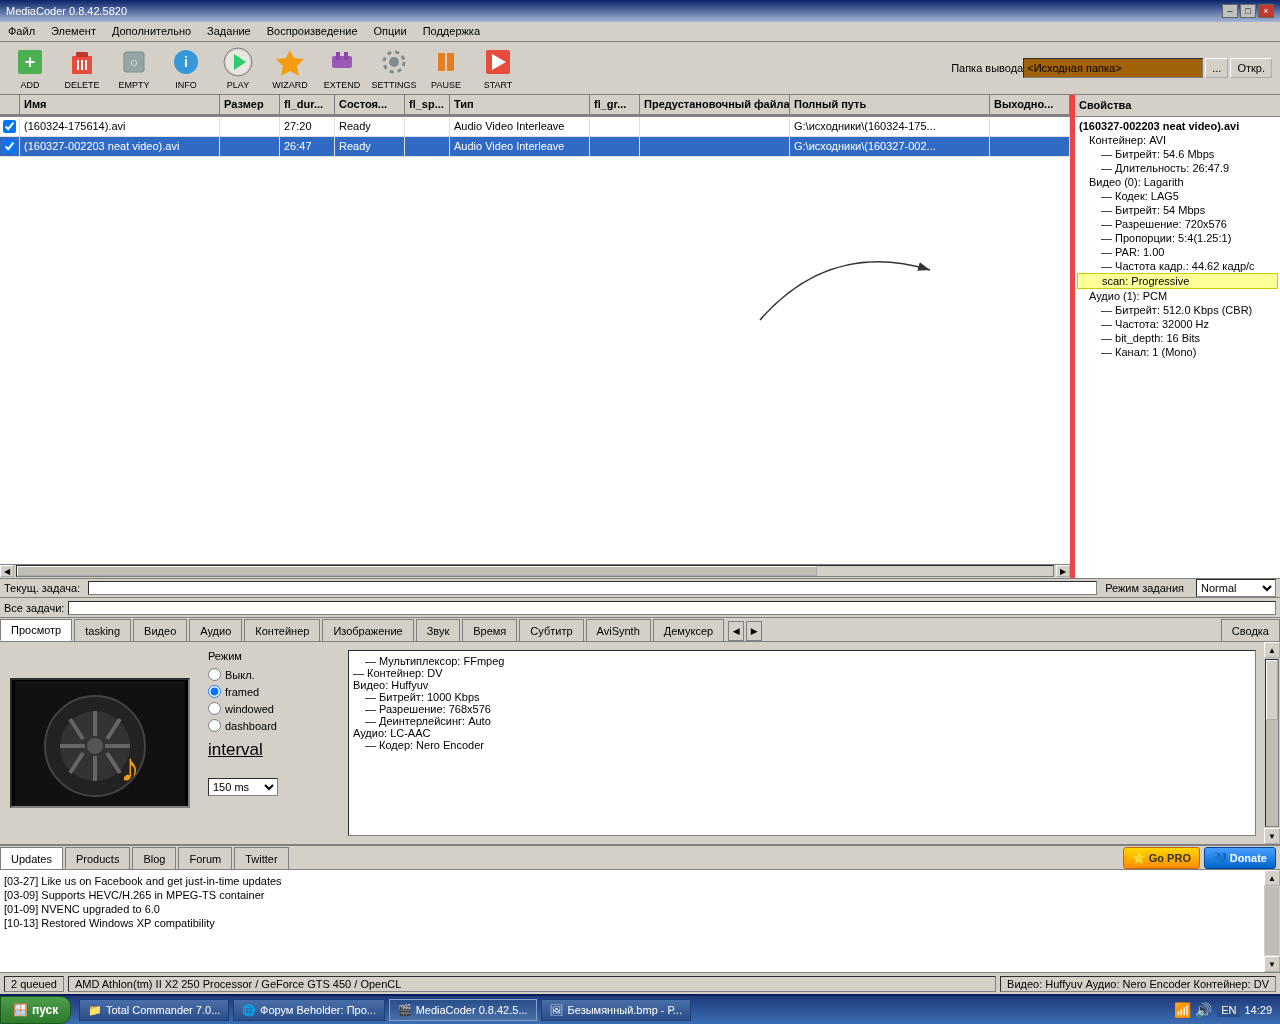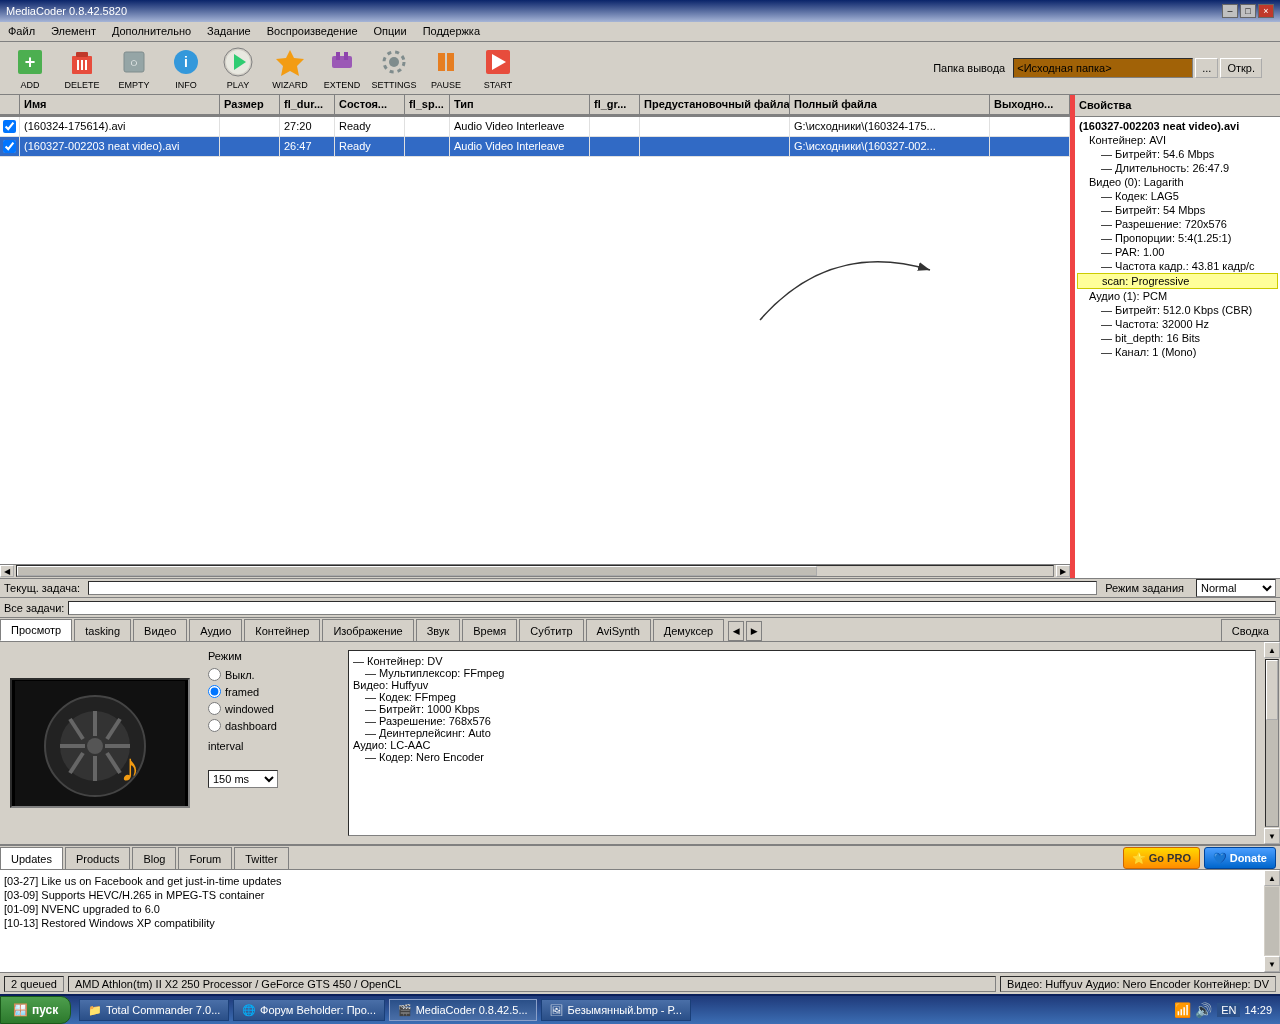--- a/index.html
+++ b/index.html
@@ -14,21 +14,21 @@
     #menu-bar { background: #d4d0c8; padding: 2px 4px; display: flex; gap: 8px; border-bottom: 1px solid #808080; height: 20px; align-items: center; }
     .menu-item { font-size: 11px; cursor: pointer; padding: 1px 4px; }
     
     
     #toolbar { background: #d4d0c8; padding: 2px 4px; display: flex; align-items: center; border-bottom: 1px solid #808080; height: 54px; }
     .tool-btn { display: flex; flex-direction: column; align-items: center; justify-content: center; width: 52px; height: 48px; background: #d4d0c8; border: 1px solid transparent; cursor: pointer; font-size: 9px; gap: 2px; }
     .tool-icon { width: 32px; height: 32px; display: flex; align-items: center; justify-content: center; font-size: 20px; }
     .toolbar-spacer { flex: 1; }
     
     
-    #output-area { display: flex; align-items: center; gap: 8px; margin-right: 14px; }
+    #output-area { display: flex; align-items: center; gap: 0; margin-right: 4px; }
     #output-label { font-size: 11px; }
     #output-input { width: 180px; height: 20px; border: 1px inset #808080; background: white; padding: 1px 3px; font-size: 11px; }
     .small-btn { height: 20px; padding: 0 6px; background: #d4d0c8; border: 1px outset #fff; font-size: 11px; cursor: pointer; }
     
     
     #main-content { display: flex; height: 490px; }
     
     
     #file-list-area { flex: 1; display: flex; flex-direction: column; border-right: 5px solid #ef4444; }
     
@@ -82,21 +82,21 @@
     
     #preview-area { width: 200px; display: flex; align-items: center; justify-content: center; padding: 8px; }
     #preview-img { width: 180px; height: 130px; background: #000; display: flex; align-items: center; justify-content: center; border: 2px inset #808080; }
     
     
     #mode-section { width: 140px; padding: 8px; }
     #mode-label { font-size: 11px; margin-bottom: 6px; }
     .radio-group { display: flex; flex-direction: column; gap: 4px; }
     .radio-item { display: flex; align-items: center; gap: 4px; font-size: 11px; cursor: pointer; }
     .radio-item input[type="radio"] { margin: 0; }
-    #interval-label { font-size: 11px; margin-top: 8px; }
+    #interval-label { font-size: 17px; margin-top: 8px; text-decoration: underline; }
     .interval-select { width: 70px; height: 18px; font-size: 11px; background: white; border: 1px inset #808080; margin-top: 18px; }
     
     
     #output-format-section { flex: 1; background: white; border: 1px inset #808080; margin: 4px; padding: 4px; overflow-y: auto; font-size: 11px; }
     #output-format-scrollbar { width: 16px; background: #d4d0c8; display: flex; flex-direction: column; }
     .vscroll-arrow { width: 16px; height: 16px; background: #d4d0c8; border: 1px outset #fff; display: flex; align-items: center; justify-content: center; font-size: 8px; cursor: pointer; }
     #vscroll-track { flex: 1; background: #d4d0c8; border: 1px inset #808080; margin: 2px; position: relative; }
     #vscroll-thumb { position: absolute; top: 0; left: 0; width: 100%; height: 40px; background: #c0bdb5; border: 1px outset #fff; }
     
     
@@ -298,21 +298,21 @@
       <div id="table-header">
         <div class="col-header" style="width:20px;"></div>
         <div class="col-header col-name">Имя</div>
         <div class="col-header col-size">Размер</div>
         <div class="col-header col-dur">fl_dur...</div>
         <div class="col-header col-state">Состоя...</div>
         <div class="col-header col-fl_sp">fl_sp...</div>
         <div class="col-header col-type">Тип</div>
         <div class="col-header col-fl_gr">fl_gr...</div>
         <div class="col-header col-preset">Предустановочный файла</div>
-        <div class="col-header col-path">Полный файла</div>
+        <div class="col-header col-path">Полный путь</div>
         <div class="col-header" style="width:80px;">Выходно...</div>
       </div>
 
       <div id="table-body">
 
         <div class="table-row">
           <div class="table-cell checkbox-cell" style="width:20px;">
             <input type="checkbox" checked="" style="">
           </div>
           <div class="table-cell col-name">(160324-175614).avi</div>
@@ -361,21 +361,21 @@
         <div class="prop-item" style="font-weight:bold;">(160327-002203 neat video).avi</div>
         <div class="prop-item prop-indent1">Контейнер: AVI</div>
         <div class="prop-item prop-indent2">— Битрейт: 54.6 Mbps</div>
         <div class="prop-item prop-indent2">— Длительность: 26:47.9</div>
         <div class="prop-item prop-indent1">Видео (0): Lagarith</div>
         <div class="prop-item prop-indent2">— Кодек: LAG5</div>
         <div class="prop-item prop-indent2">— Битрейт: 54 Mbps</div>
         <div class="prop-item prop-indent2">— Разрешение: 720x576</div>
         <div class="prop-item prop-indent2">— Пропорции: 5:4(1.25:1)</div>
         <div class="prop-item prop-indent2">— PAR: 1.00</div>
-        <div class="prop-item prop-indent2">— Частота кадр.: 43.81 кадр/с</div>
+        <div class="prop-item prop-indent2">— Частота кадр.: 44.62 кадр/с</div>
         <div class="prop-item prop-indent2 highlighted" style="background:#ffff99; border:1px solid #cccc00;">scan: Progressive</div>
         <div class="prop-item prop-indent1">Аудио (1): PCM</div>
         <div class="prop-item prop-indent2">— Битрейт: 512.0 Kbps (CBR)</div>
         <div class="prop-item prop-indent2">— Частота: 32000 Hz</div>
         <div class="prop-item prop-indent2">— bit_depth: 16 Bits</div>
         <div class="prop-item prop-indent2">— Канал: 1 (Mono)</div>
       </div>
     </div>
   </div>
 
@@ -466,24 +466,23 @@
         <div id="interval-label">interval</div>
         <select class="interval-select">
           <option>150 ms</option>
           <option>300 ms</option>
           <option>500 ms</option>
         </select>
       </div>
 
       <div style="flex:1; display:flex; flex-direction:column; padding:4px;">
         <div id="output-format-section">
+          <div style="padding-left:12px;">— Мультиплексор: FFmpeg</div>
           <div>— Контейнер: DV</div>
-          <div style="padding-left:12px;">— Мультиплексор: FFmpeg</div>
           <div>Видео: Huffyuv</div>
-          <div style="padding-left:12px;">— Кодек: FFmpeg</div>
           <div style="padding-left:12px;">— Битрейт: 1000 Kbps</div>
           <div style="padding-left:12px;">— Разрешение: 768x576</div>
           <div style="padding-left:12px;">— Деинтерлейсинг: Auto</div>
           <div>Аудио: LC-AAC</div>
           <div style="padding-left:12px;">— Кодер: Nero Encoder</div>
         </div>
       </div>
 
       <div id="output-format-scrollbar" style="width:16px; background:#d4d0c8; display:flex; flex-direction:column;">
         <div class="vscroll-arrow">▲</div>

